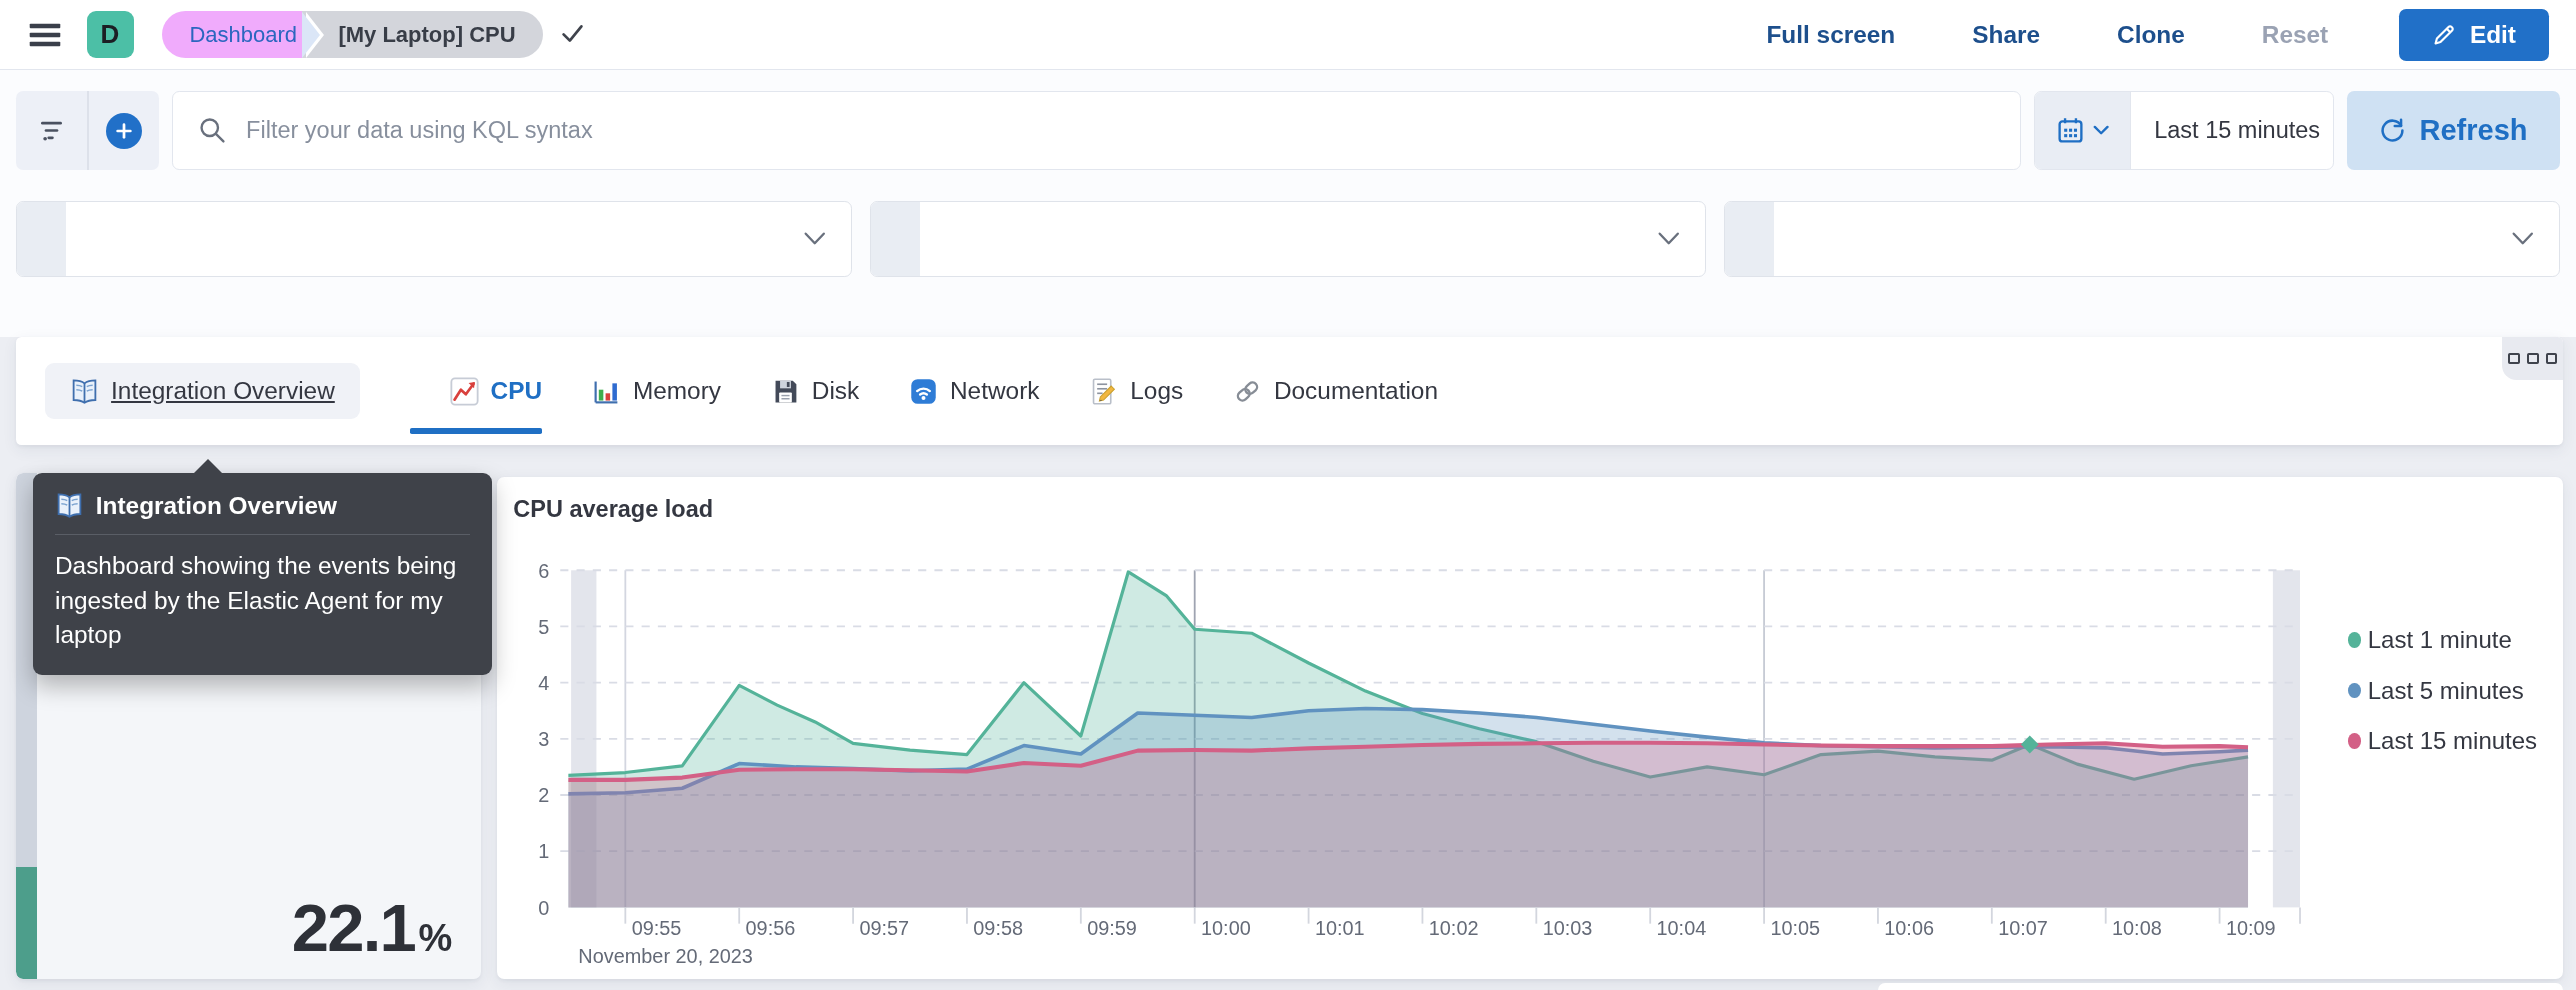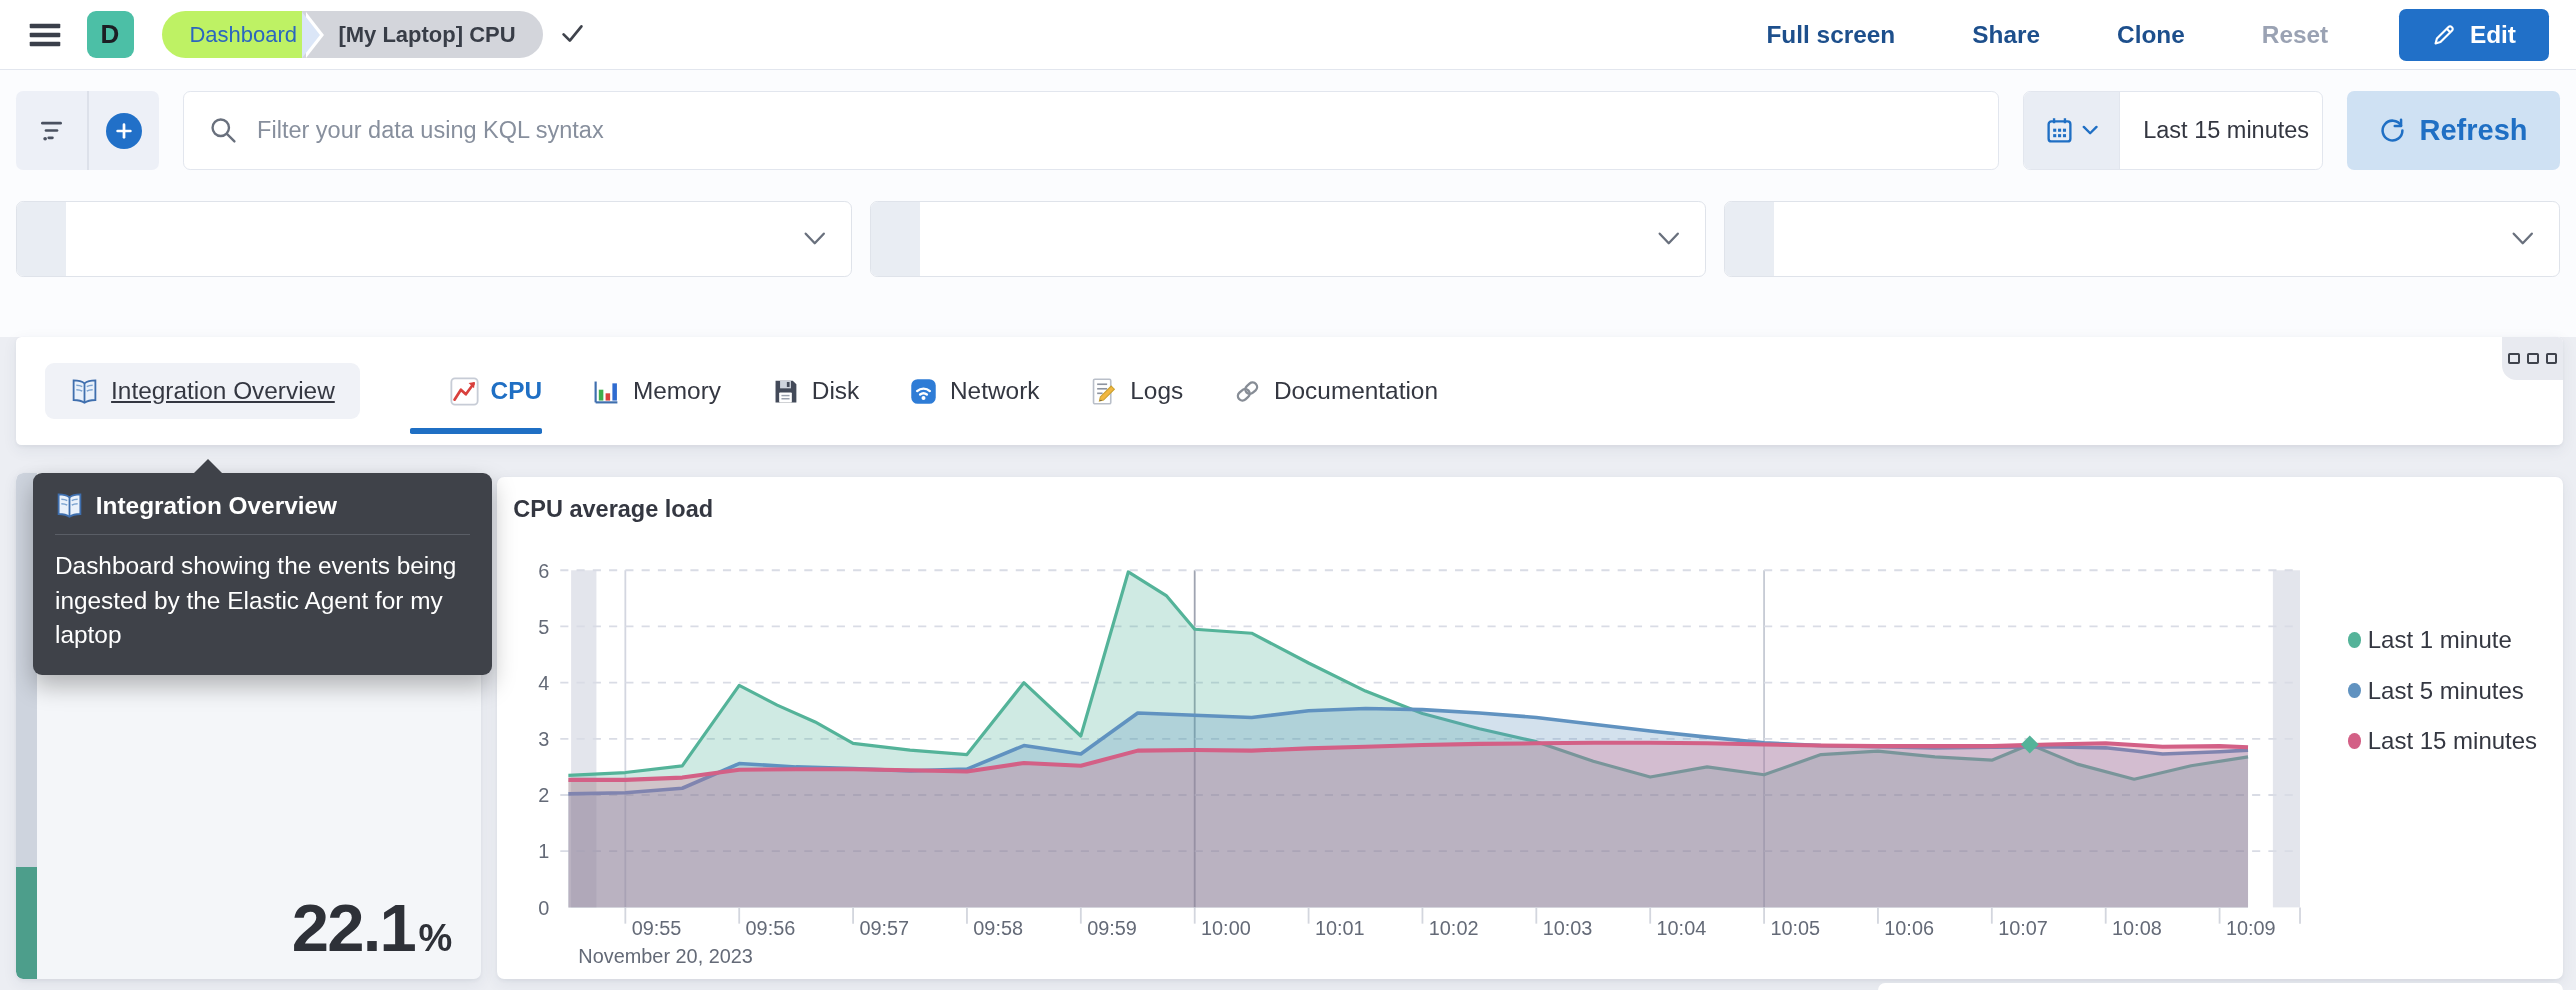--- a/index.html
+++ b/index.html
@@ -8,31 +8,31 @@
     width:2576px; height:991px; overflow:hidden;
     font-family:"Liberation Sans","DejaVu Sans",sans-serif;
     color:#343741; background:#fff;
   }
   
   .topbar{height:70px;background:#fff;border-bottom:1.8px solid #e2e6ee;display:flex;align-items:center;padding:0 27px;gap:23.5px;}
   .icon-btn{background:none;border:none;padding:0;display:flex;align-items:center;cursor:pointer;}
   .space-badge{width:47px;height:47px;border-radius:9px;background:#4cbfa6;display:flex;align-items:center;justify-content:center;font-weight:700;font-size:26px;color:#1c1e24;}
   .crumbs{display:flex;align-items:center;margin-left:5.4px;}
   .crumb{height:47px;display:flex;align-items:center;font-size:22px;white-space:nowrap;}
-  .crumb-first{background:#bef264;color:#2b66bf;border-radius:23.5px 0 0 23.5px;padding:0 5.4px 0 27px;z-index:3;font-weight:500;}
+  .crumb-first{background:#f0abfc;color:#2b66bf;border-radius:23.5px 0 0 23.5px;padding:0 5.4px 0 27px;z-index:3;font-weight:500;}
   .crumb-arrow{width:0;height:0;border-top:23.5px solid transparent;border-bottom:23.5px solid transparent;border-left:18px solid #dbe6f7;z-index:3;filter:drop-shadow(4.5px 0 0 #ffffff);}
   .crumb-last{background:#d3d5db;color:#383d47;border-radius:0 23.5px 23.5px 0;padding:0 27px 0 40px;margin-left:-22px;z-index:1;font-weight:600;}
   .saved-check{margin-left:16.3px;}
   .top-actions{margin-left:auto;display:flex;align-items:center;gap:65px;font-size:24.4px;font-weight:600;}
   .top-link{color:#1d4f8c;background:none;border:none;font:inherit;cursor:pointer;}
   .top-link.disabled{color:#9aa2b3;}
   .edit-btn{display:flex;align-items:center;gap:12.7px;background:#2170c8;color:#fff;border:none;border-radius:7.2px;height:52px;padding:0 33px;font-size:24.4px;font-weight:600;font-family:inherit;cursor:pointer;}
   
   .filters-section{height:267px;background:#fbfcfe;}
-  .qb-row{display:flex;margin:0 16.3px;padding-top:21px;gap:24px;height:100px;}
+  .qb-row{display:flex;margin:0 16.3px;padding-top:21px;gap:13px;height:100px;}
   .qb-btn-group{width:143px;background:#edf0f7;border-radius:7.2px;display:flex;align-items:center;}
   .qb-cell{flex:1;display:flex;align-items:center;justify-content:center;height:100%;}
   .qb-divider{width:1.8px;height:100%;background:#dde1ea;}
   .plus-circle{width:36px;height:36px;border-radius:50%;background:#2170c8;display:flex;align-items:center;justify-content:center;}
   .kql{flex:1;background:#fff;border:1.8px solid #e2e6ee;border-radius:7.2px;display:flex;align-items:center;padding:0 23.5px;gap:16.3px;}
   .kql input{border:none;outline:none;font-size:23.5px;color:#343741;flex:1;font-family:inherit;background:transparent;}
   .kql input::placeholder{color:#878f9d;}
   .datepicker{width:300px;border:1.8px solid #e2e6ee;border-radius:7.2px;background:#fff;display:flex;align-items:stretch;overflow:hidden;}
   .dp-left{width:96px;background:#e9edf4;display:flex;align-items:center;justify-content:center;gap:8.1px;border-right:1.8px solid #e2e6ee;cursor:pointer;}
   .dp-text{display:flex;align-items:center;padding-left:23.5px;font-size:23.5px;color:#343741;cursor:pointer;}

